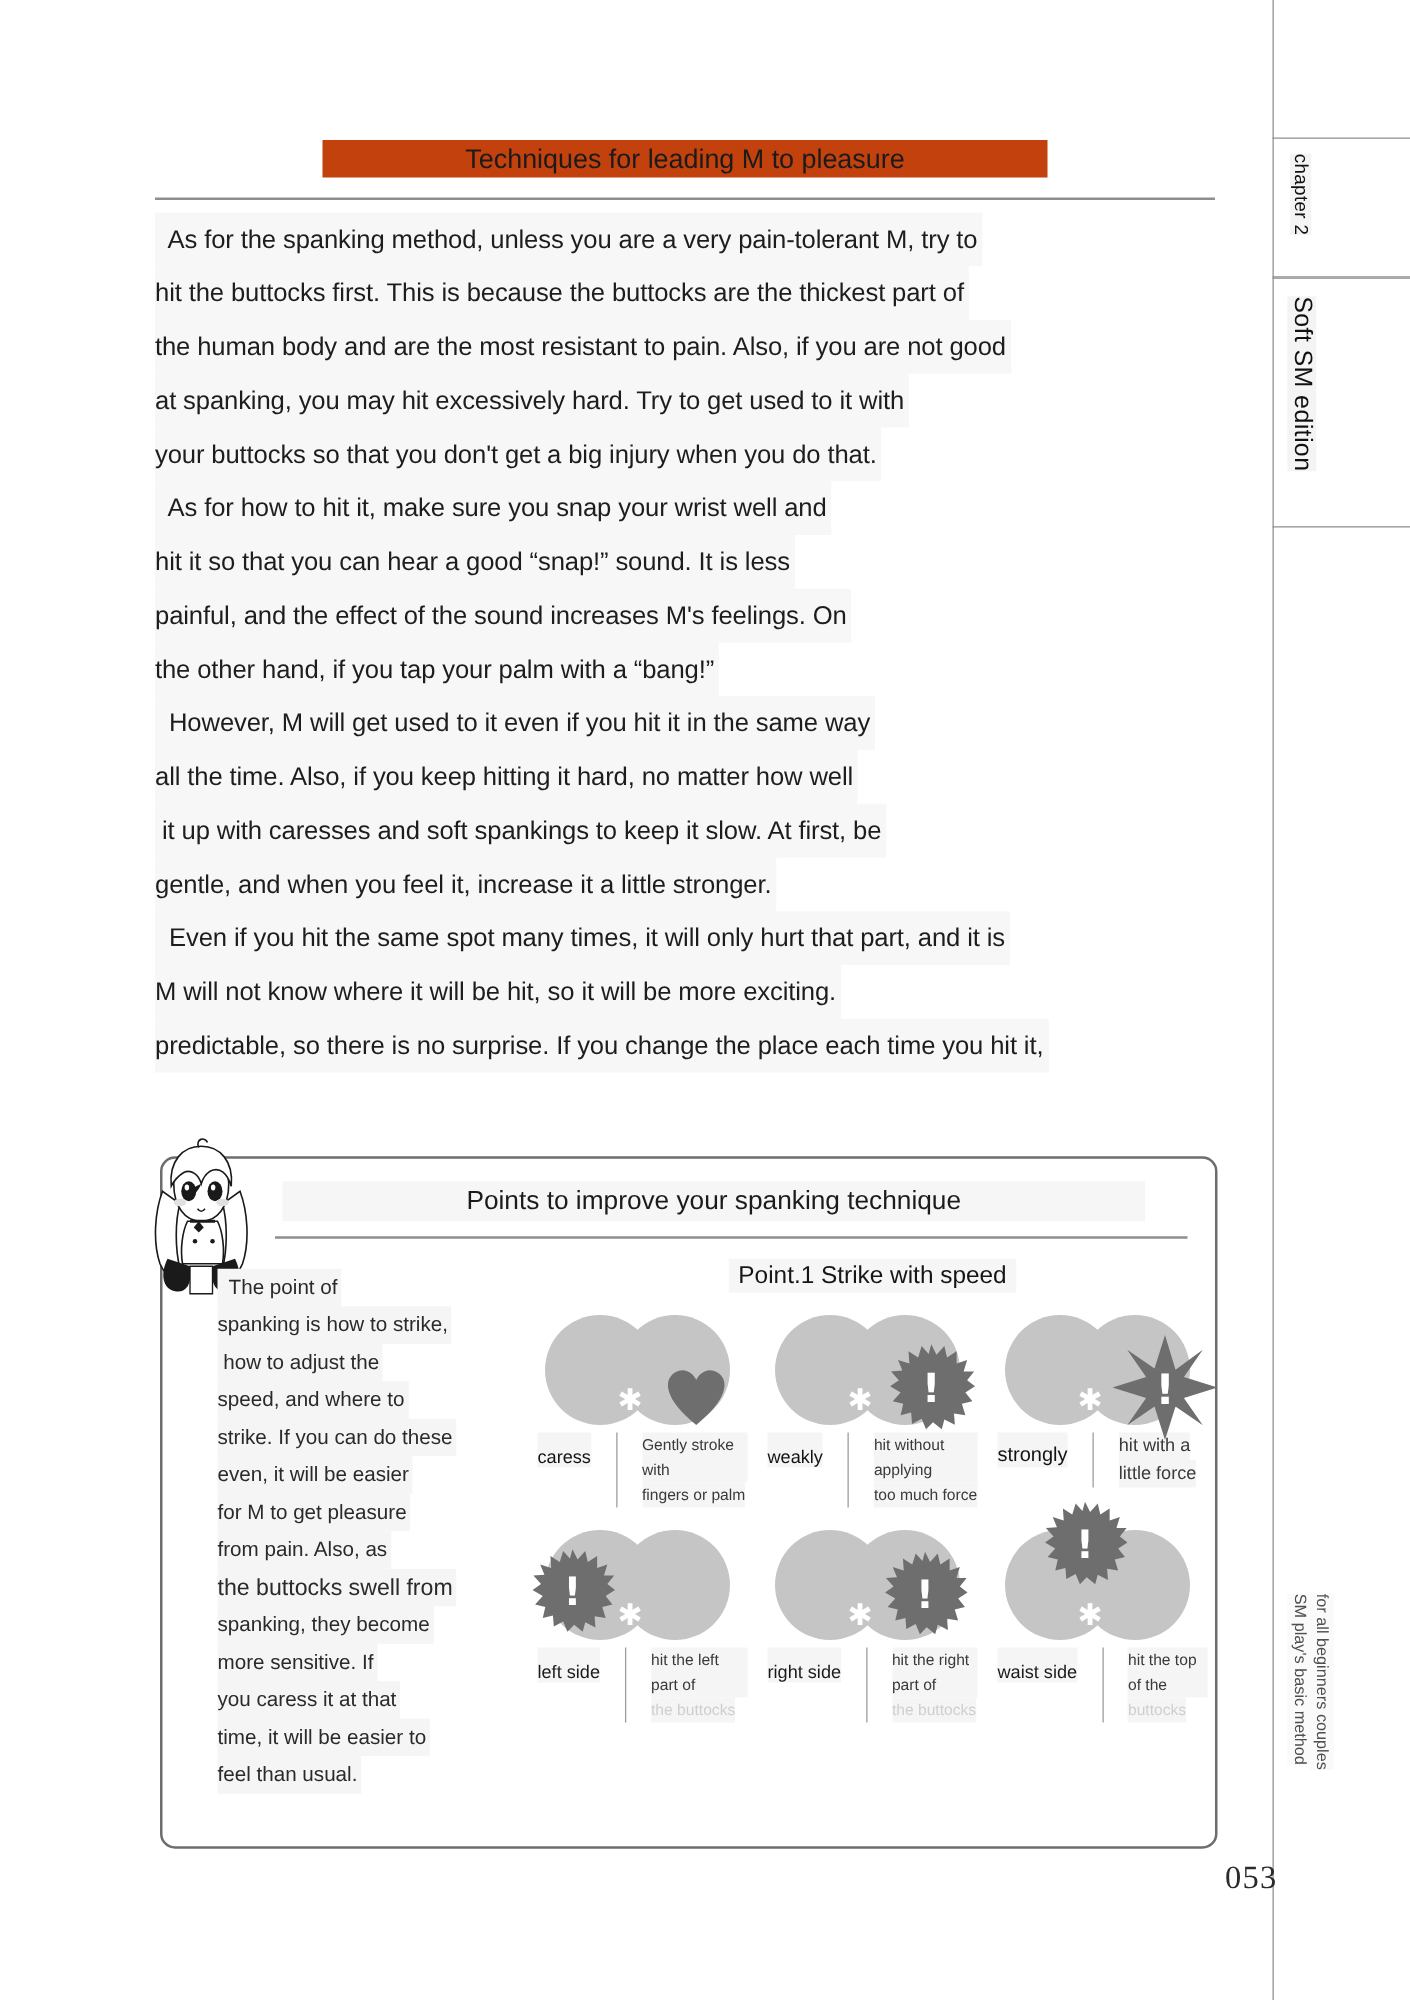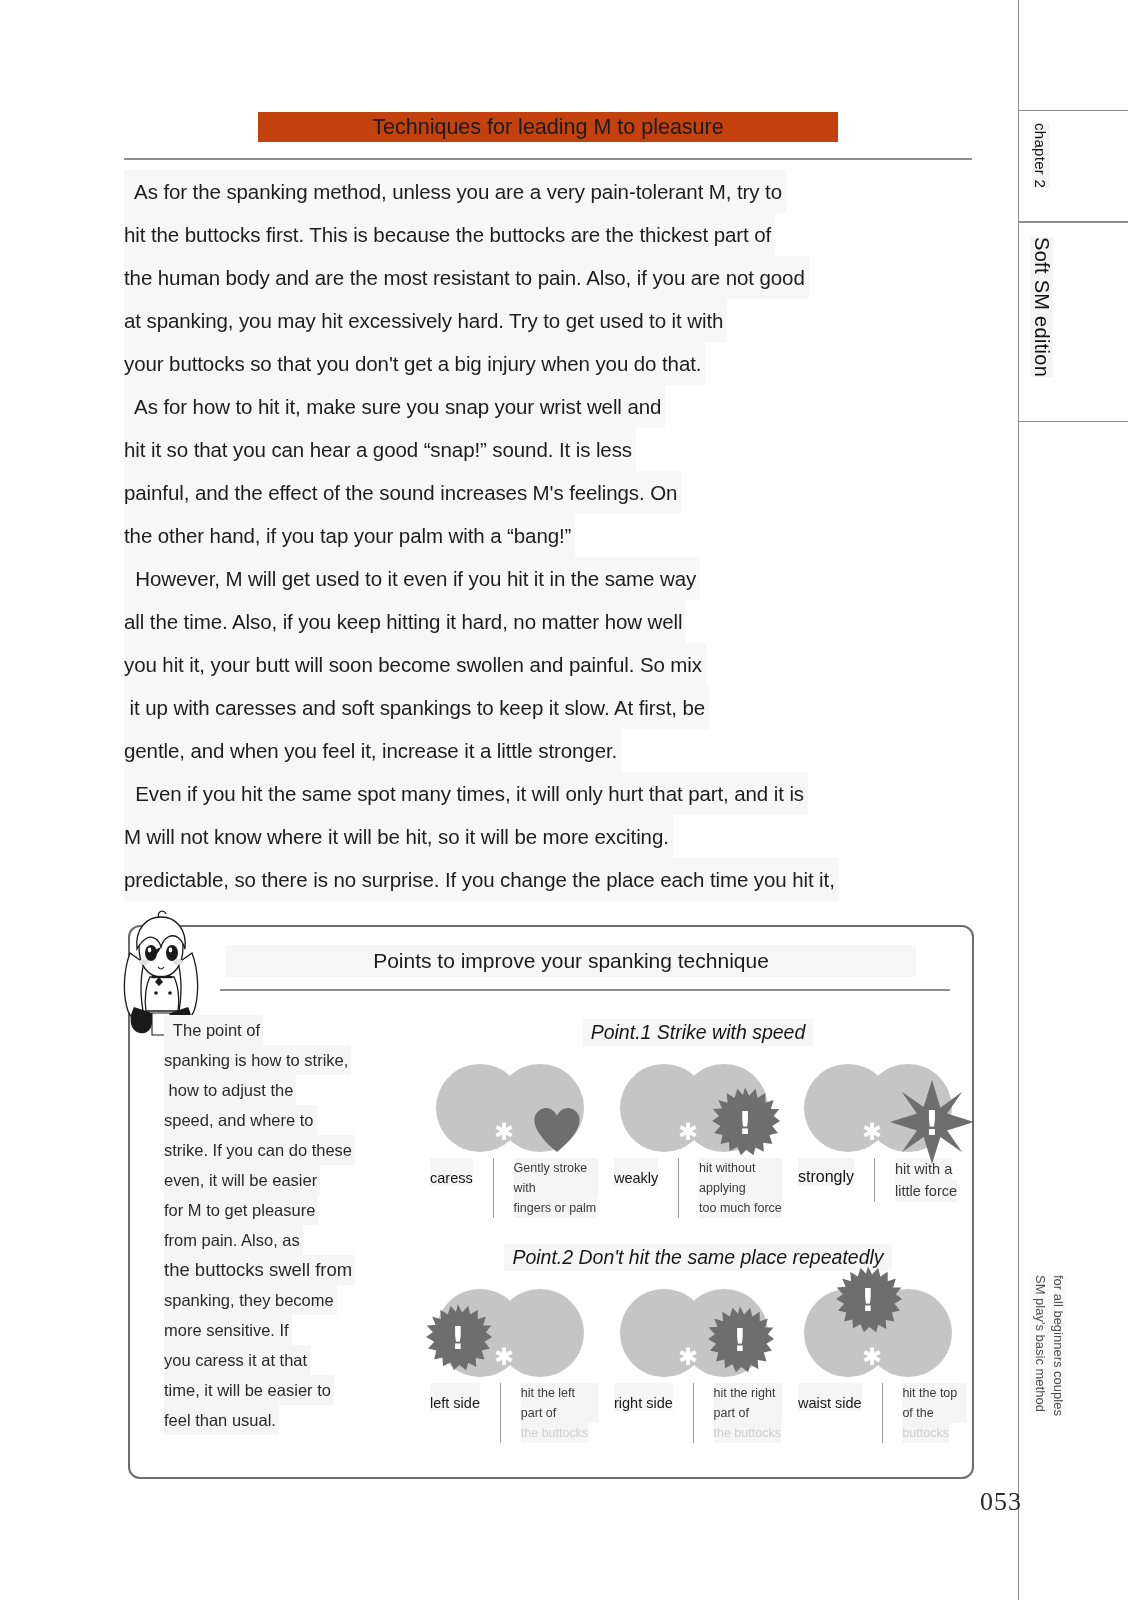--- a/index.html
+++ b/index.html
@@ -60,33 +60,33 @@
   #panel-title{
     position:absolute;left:96px;top:18px;width:690px;height:32px;text-align:center;
     font-size:21px;color:#1b1b1b;background:#f6f6f7;line-height:32px;
   }
   #panel-rule{position:absolute;left:90px;top:62px;width:730px;height:1.5px;background:#8e8e8e;}
 
   
   #mascot{position:absolute;left:-24px;top:-20px;width:110px;height:130px;}
 
   
-  #panel-side-col{position:absolute;left:34px;top:88px;width:262px;text-align:right;}
+  #panel-side-col{position:absolute;left:44px;top:88px;width:262px;text-align:right;}
   .sline{
     display:block;font-size:16.5px;line-height:30px;height:30px;
     color:#2a2a2a;white-space:pre;background:#f5f5f6;width:fit-content;
     padding-right:3px;
   }
   .sline.big{font-size:18.5px;}
 
   
   #diagram-col{position:absolute;left:300px;top:80px;width:536px;}
   .point-heading{
     text-align:center;font-size:19.5px;color:#161616;background:#f6f6f7;
-    display:block;margin:12px auto;width:fit-content;padding:2px 8px;font-style:italic;
+    display:block;margin:0 auto;width:fit-content;padding:2px 8px;
   }
   .trio{display:flex;justify-content:space-between;margin-top:12px;}
   .cell{width:168px;position:relative;}
   .butt-wrap{position:relative;width:168px;height:96px;}
   .butt{position:absolute;left:6px;top:4px;}
   .mark{position:absolute;}
   .cap{display:flex;align-items:flex-start;margin-top:4px;gap:20px;}
   .cap .kw{font-size:14.5px;color:#131313;background:#f5f5f6;white-space:nowrap;padding-top:12px;}
   .cap .divider{width:1px;background:#9a9a9a;align-self:stretch;min-height:38px;}
   .cap .desc{font-size:12.5px;color:#3a3a3a;line-height:20px;}
@@ -132,21 +132,20 @@
     <span class="tline">hit the buttocks first. This is because the buttocks are the thickest part of</span>
     <span class="tline">the human body and are the most resistant to pain. Also, if you are not good</span>
     <span class="tline">at spanking, you may hit excessively hard. Try to get used to it with</span>
     <span class="tline">your buttocks so that you don't get a big injury when you do that.</span>
     <span class="tline">  As for how to hit it, make sure you snap your wrist well and</span>
     <span class="tline">hit it so that you can hear a good “snap!” sound. It is less</span>
     <span class="tline">painful, and the effect of the sound increases M's feelings. On</span>
     <span class="tline">the other hand, if you tap your palm with a “bang!”</span>
     <span class="tline">  However, M will get used to it even if you hit it in the same way</span>
     <span class="tline">all the time. Also, if you keep hitting it hard, no matter how well</span>
-    <span class="tline">you hit it, your butt will soon become swollen and painful. So mix</span>
     <span class="tline"> it up with caresses and soft spankings to keep it slow. At first, be</span>
     <span class="tline">gentle, and when you feel it, increase it a little stronger.</span>
     <span class="tline">  Even if you hit the same spot many times, it will only hurt that part, and it is</span>
     <span class="tline">M will not know where it will be hit, so it will be more exciting.</span>
     <span class="tline">predictable, so there is no surprise. If you change the place each time you hit it,</span>
   </div>
 
   <div id="points-panel">
 
     <svg id="mascot" viewBox="0 0 110 130">
@@ -274,21 +273,20 @@
             <span class="divider"></span>
             <span class="desc">
               <span>hit with a</span>
               <span>little force</span>
             </span>
           </div>
         </div>
 
       </div>
 
-      <span class="point-heading" style="margin-top:26px;">Point.2 Don't hit the same place repeatedly</span>
 
       <div class="trio">
 
         <div class="cell">
           <div class="butt-wrap">
             <svg class="butt" width="156" height="92" viewBox="0 0 156 92">
               <circle cx="44" cy="46" r="44" fill="#c5c5c5"></circle>
               <circle cx="104" cy="46" r="44" fill="#c5c5c5"></circle>
               <text x="68" y="78" font-size="24" fill="#ffffff" text-anchor="middle" font-family="DejaVu Sans, sans-serif">✱</text>
             </svg>

